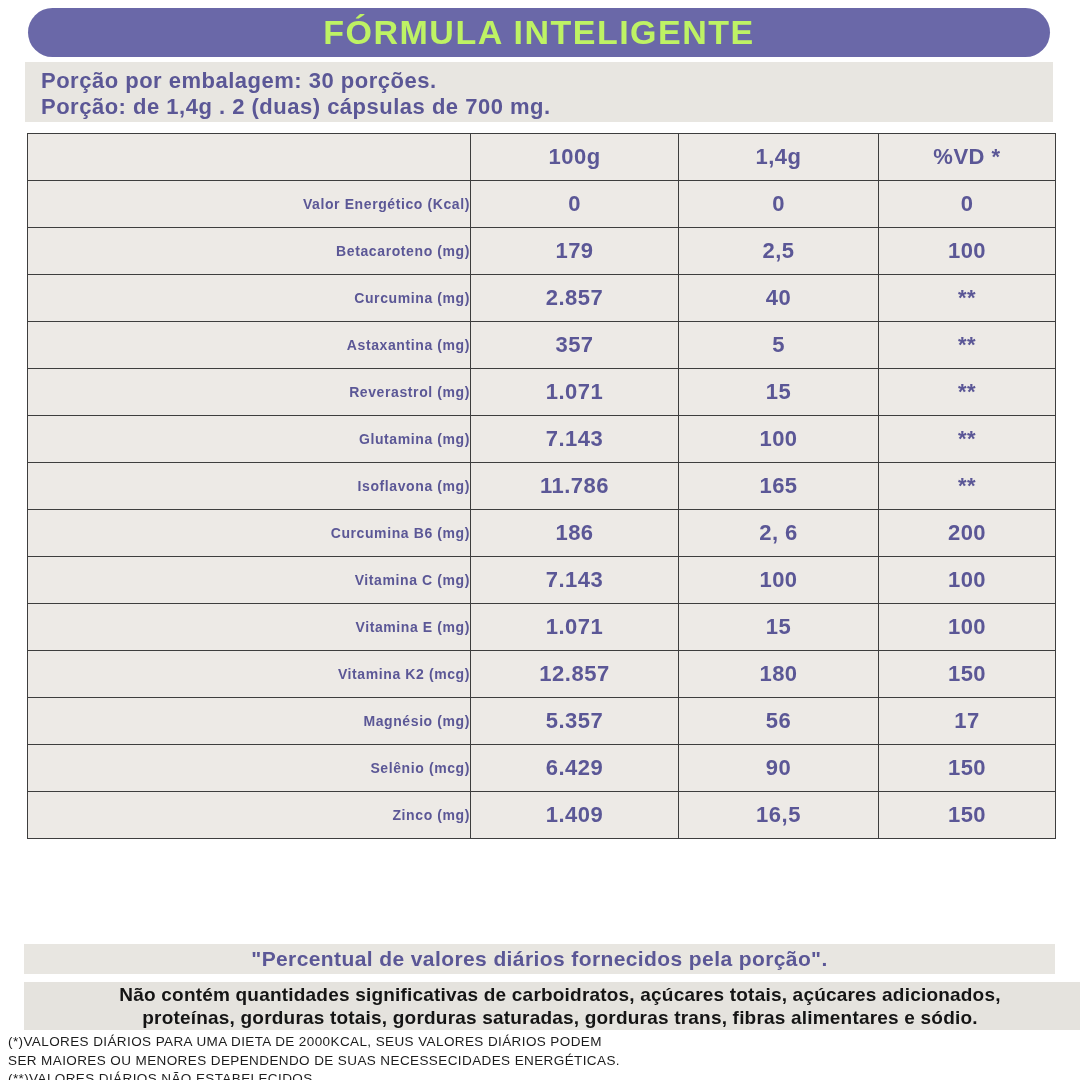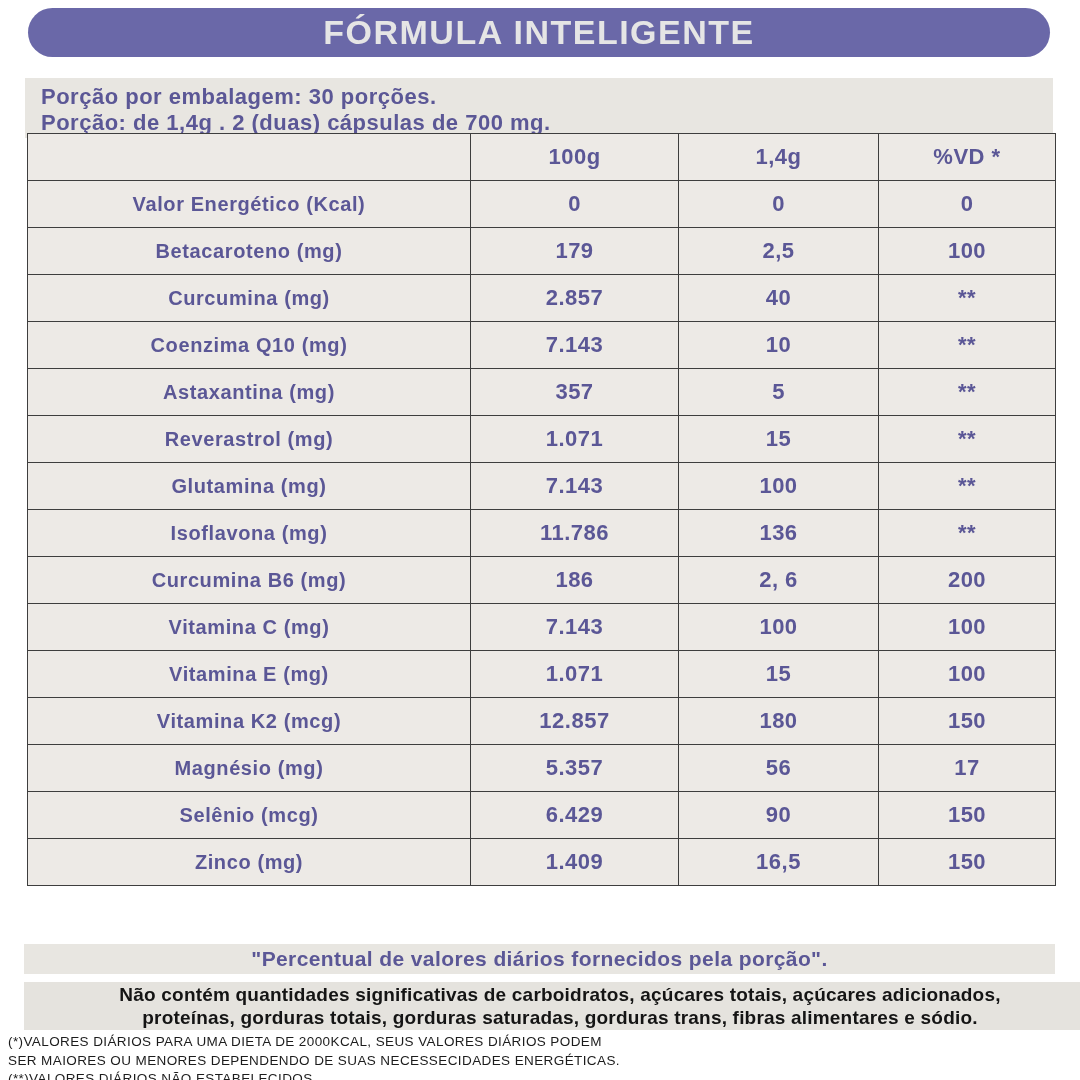--- a/index.html
+++ b/index.html
@@ -21,29 +21,29 @@
     top: 8px;
     width: 1022px;
     height: 49px;
     background: #6a68a8;
     border-radius: 26px;
     display: flex;
     align-items: center;
     justify-content: center;
   }
   .banner-title {
-    color: #e5e5e5;
+    color: #bef264;
     font-size: 34px;
     font-weight: bold;
     letter-spacing: 1.5px;
   }
   .serving-bar {
     position: absolute;
     left: 25px;
-    top: 78px;
+    top: 62px;
     width: 1028px;
     height: 60px;
     background: #e8e6e1;
     color: #5b5796;
     font-weight: bold;
     font-size: 22px;
     letter-spacing: 0.5px;
     padding: 6px 0 0 16px;
     box-sizing: border-box;
     line-height: 26px;
@@ -63,23 +63,23 @@
     color: #5b5796;
     font-weight: bold;
     padding: 0;
   }
   table.nutri th {
     font-size: 22px;
     text-align: center;
     letter-spacing: 0.5px;
   }
   td.label-cell {
-    font-size: 20px;
+    font-size: 14px;
     padding-left: 21px;
-    text-align: center;
+    text-align: right;
     letter-spacing: 0.6px;
   }
   td.value-cell {
     font-size: 22px;
     text-align: center;
     letter-spacing: 0.5px;
   }
   .percent-bar {
     position: absolute;
     left: 24px;
@@ -168,26 +168,20 @@
     <td class="value-cell">100</td>
   </tr>
 
   <tr>
     <td class="label-cell">Curcumina (mg)</td>
     <td class="value-cell">2.857</td>
     <td class="value-cell">40</td>
     <td class="value-cell">**</td>
   </tr>
 
-  <tr>
-    <td class="label-cell">Coenzima Q10 (mg)</td>
-    <td class="value-cell">7.143</td>
-    <td class="value-cell">10</td>
-    <td class="value-cell">**</td>
-  </tr>
 
   <tr>
     <td class="label-cell">Astaxantina (mg)</td>
     <td class="value-cell">357</td>
     <td class="value-cell">5</td>
     <td class="value-cell">**</td>
   </tr>
 
   <tr>
     <td class="label-cell">Reverastrol (mg)</td>
@@ -199,21 +193,21 @@
   <tr>
     <td class="label-cell">Glutamina (mg)</td>
     <td class="value-cell">7.143</td>
     <td class="value-cell">100</td>
     <td class="value-cell">**</td>
   </tr>
 
   <tr>
     <td class="label-cell">Isoflavona (mg)</td>
     <td class="value-cell">11.786</td>
-    <td class="value-cell">136</td>
+    <td class="value-cell">165</td>
     <td class="value-cell">**</td>
   </tr>
 
   <tr>
     <td class="label-cell">Curcumina B6 (mg)</td>
     <td class="value-cell">186</td>
     <td class="value-cell">2, 6</td>
     <td class="value-cell">200</td>
   </tr>
 

